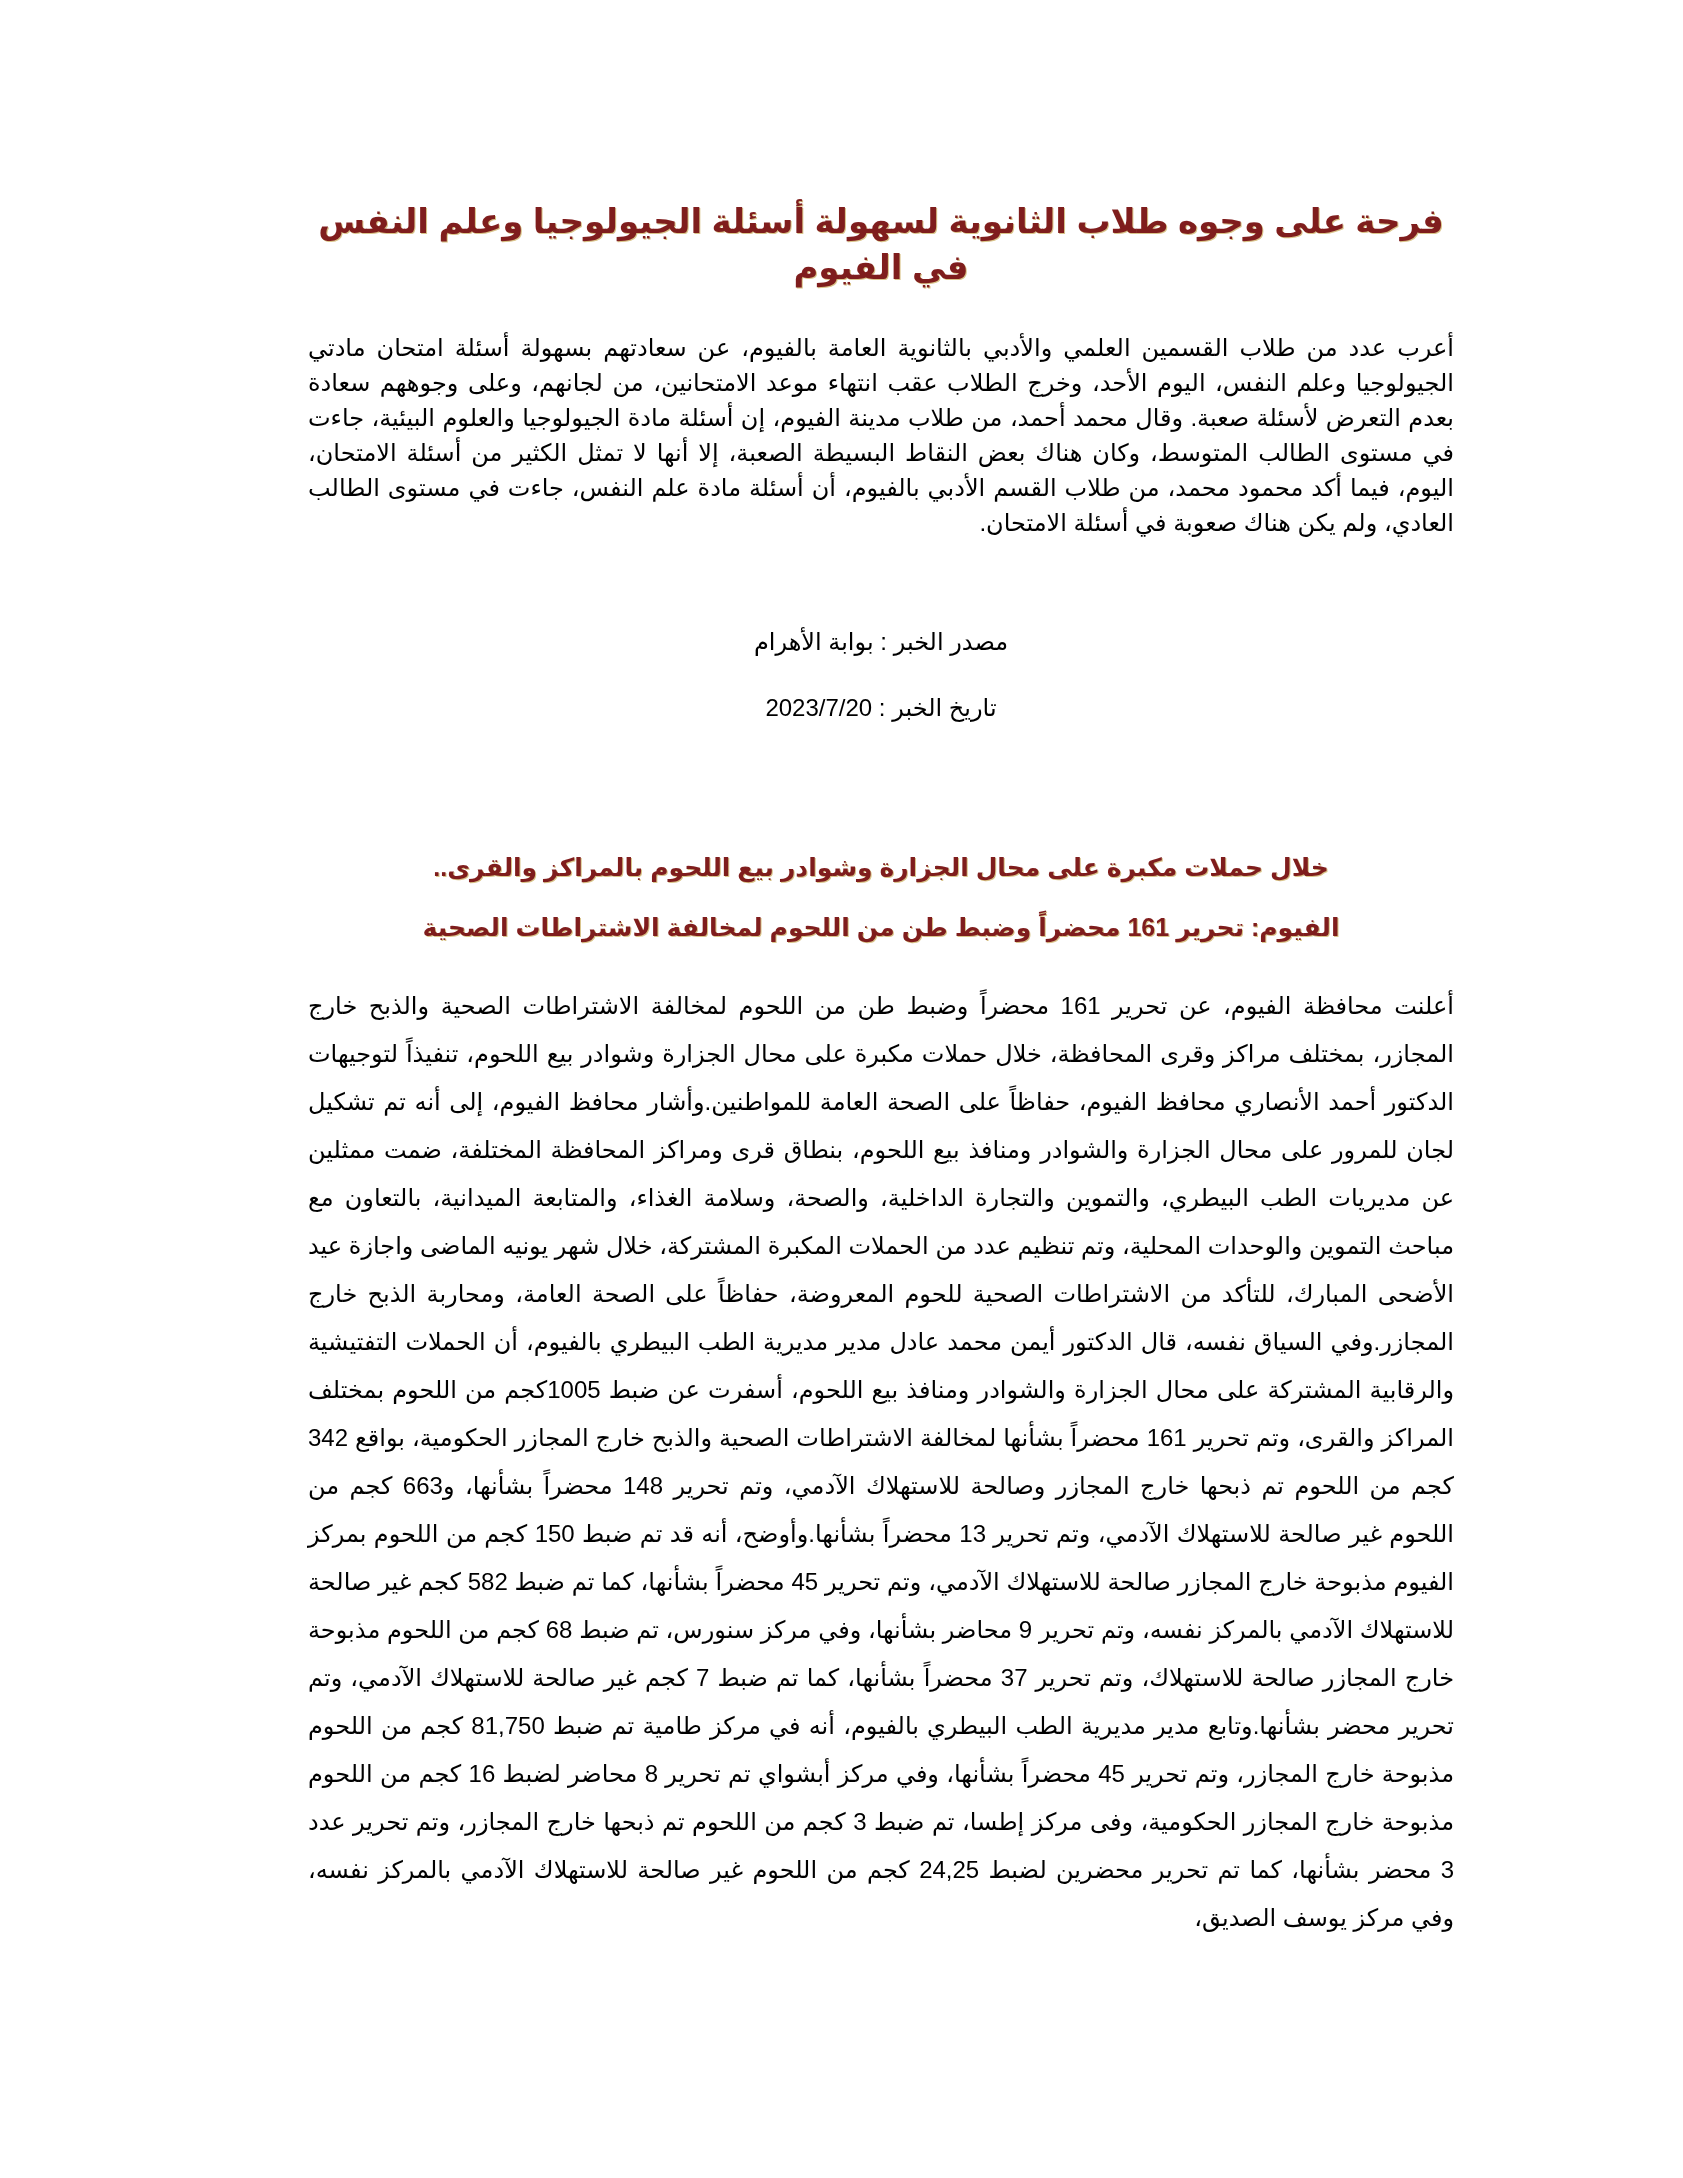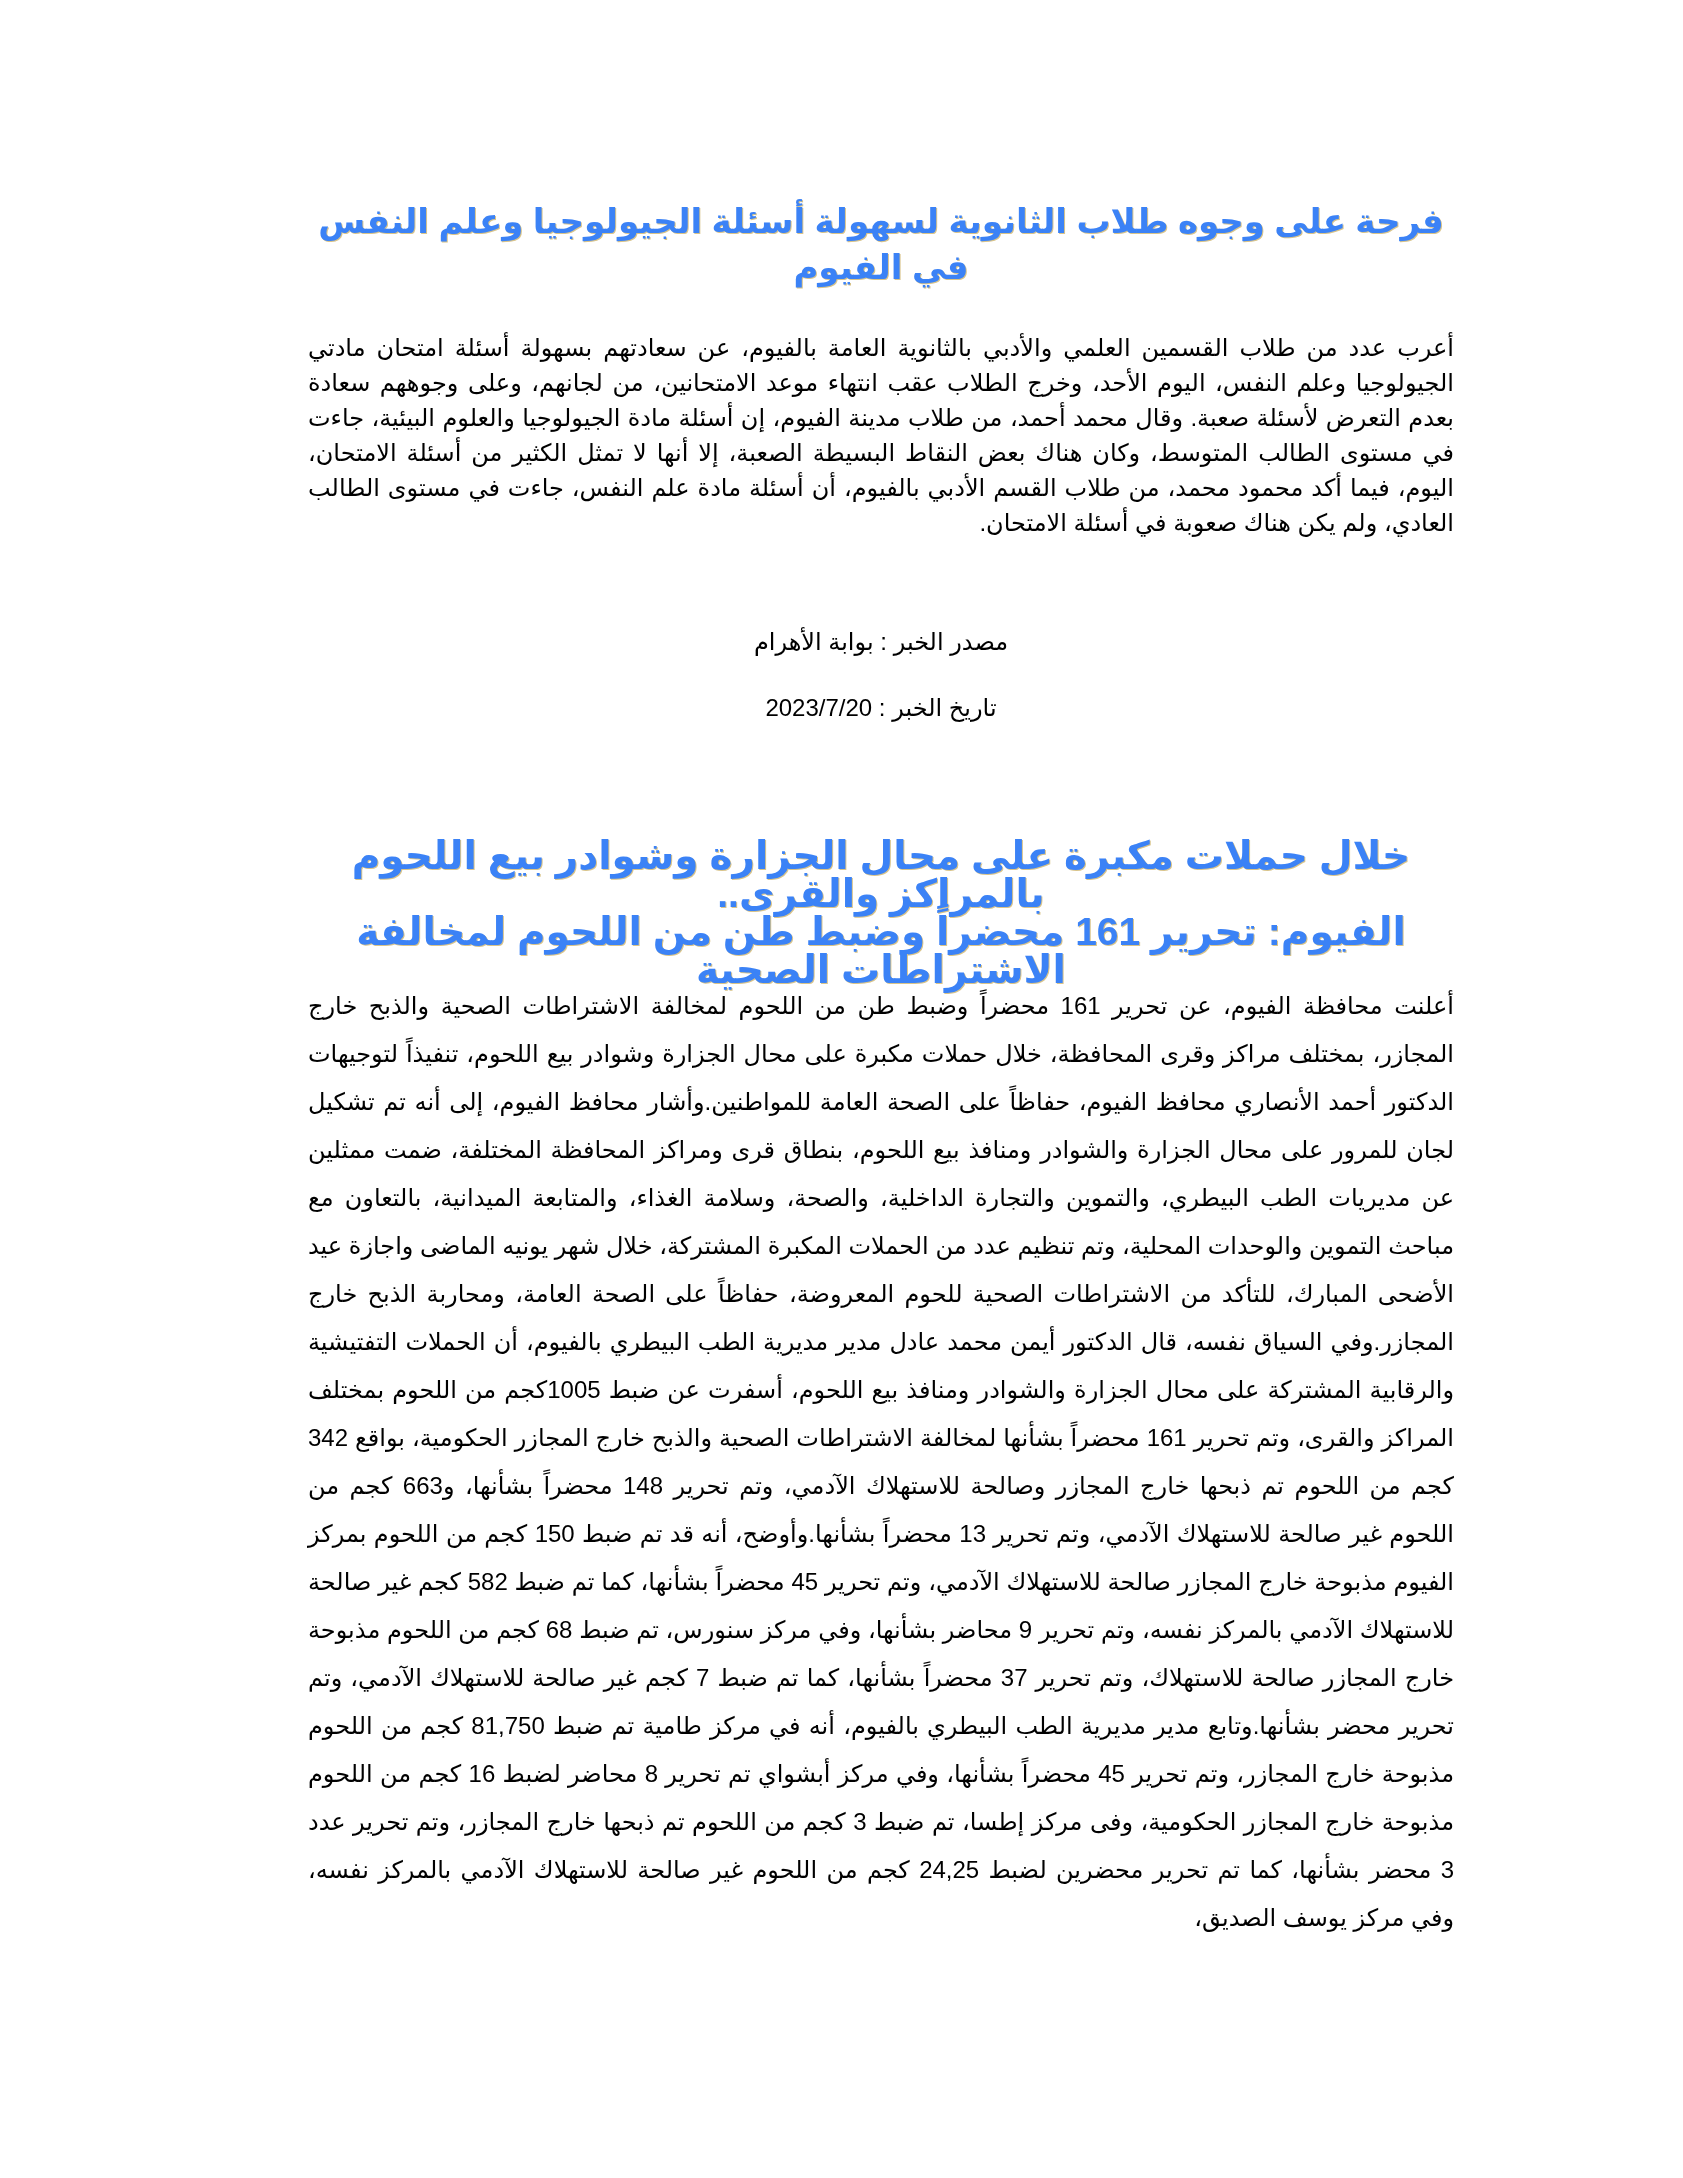--- a/index.html
+++ b/index.html
@@ -18,39 +18,39 @@
     .page {
       position: absolute;
       left: 292px;
       width: 1178px;
       top: 0;
       direction: rtl;
     }
     .title {
       text-align: center;
       font-weight: bold;
-      color: #3b82f6;
+      color: #7f1d1d;
       font-size: 34px;
       line-height: 46px;
       margin: 0;
       text-shadow: 1px 1px 0 #d9c48a;
     }
     .title1 {
       position: absolute;
       top: 198px;
       left: 0;
       right: 0;
     }
     .title2 {
       position: absolute;
       top: 837px;
       left: 0;
       right: 0;
-      font-size: 39px;
-      line-height: 38px;
+      font-size: 25px;
+      line-height: 60px;
       text-align: center;
     }
     .para {
       font-size: 24px;
       line-height: 35px;
       text-align: justify;
       text-align-last: right;
       margin: 16px;
     }
     .para1 {

